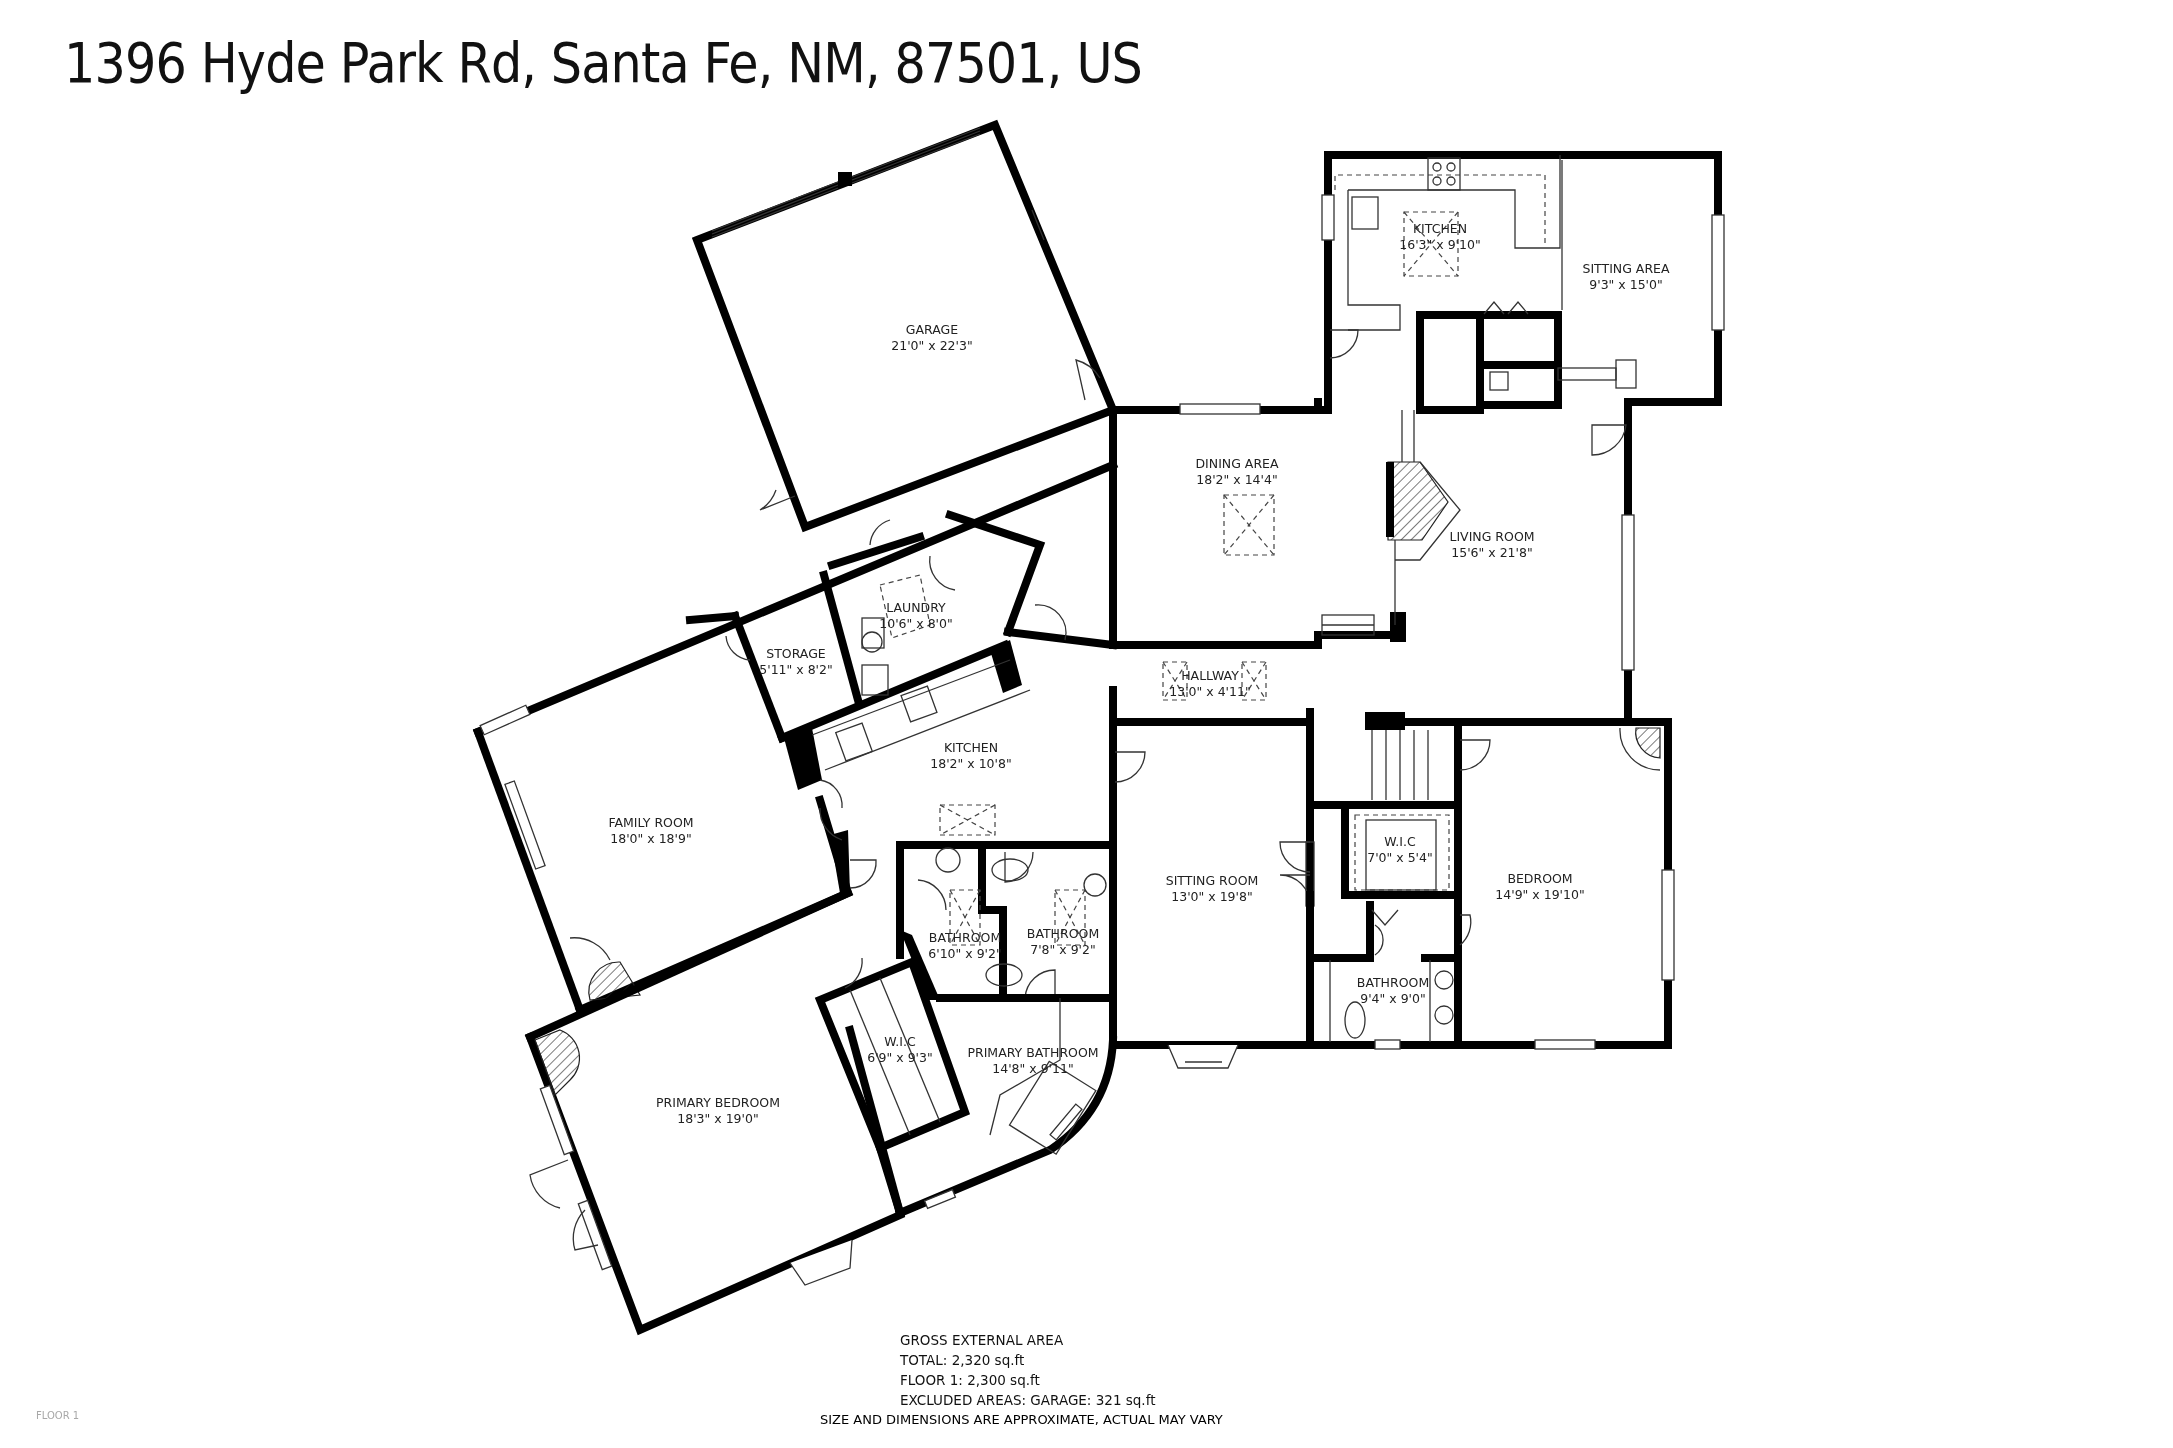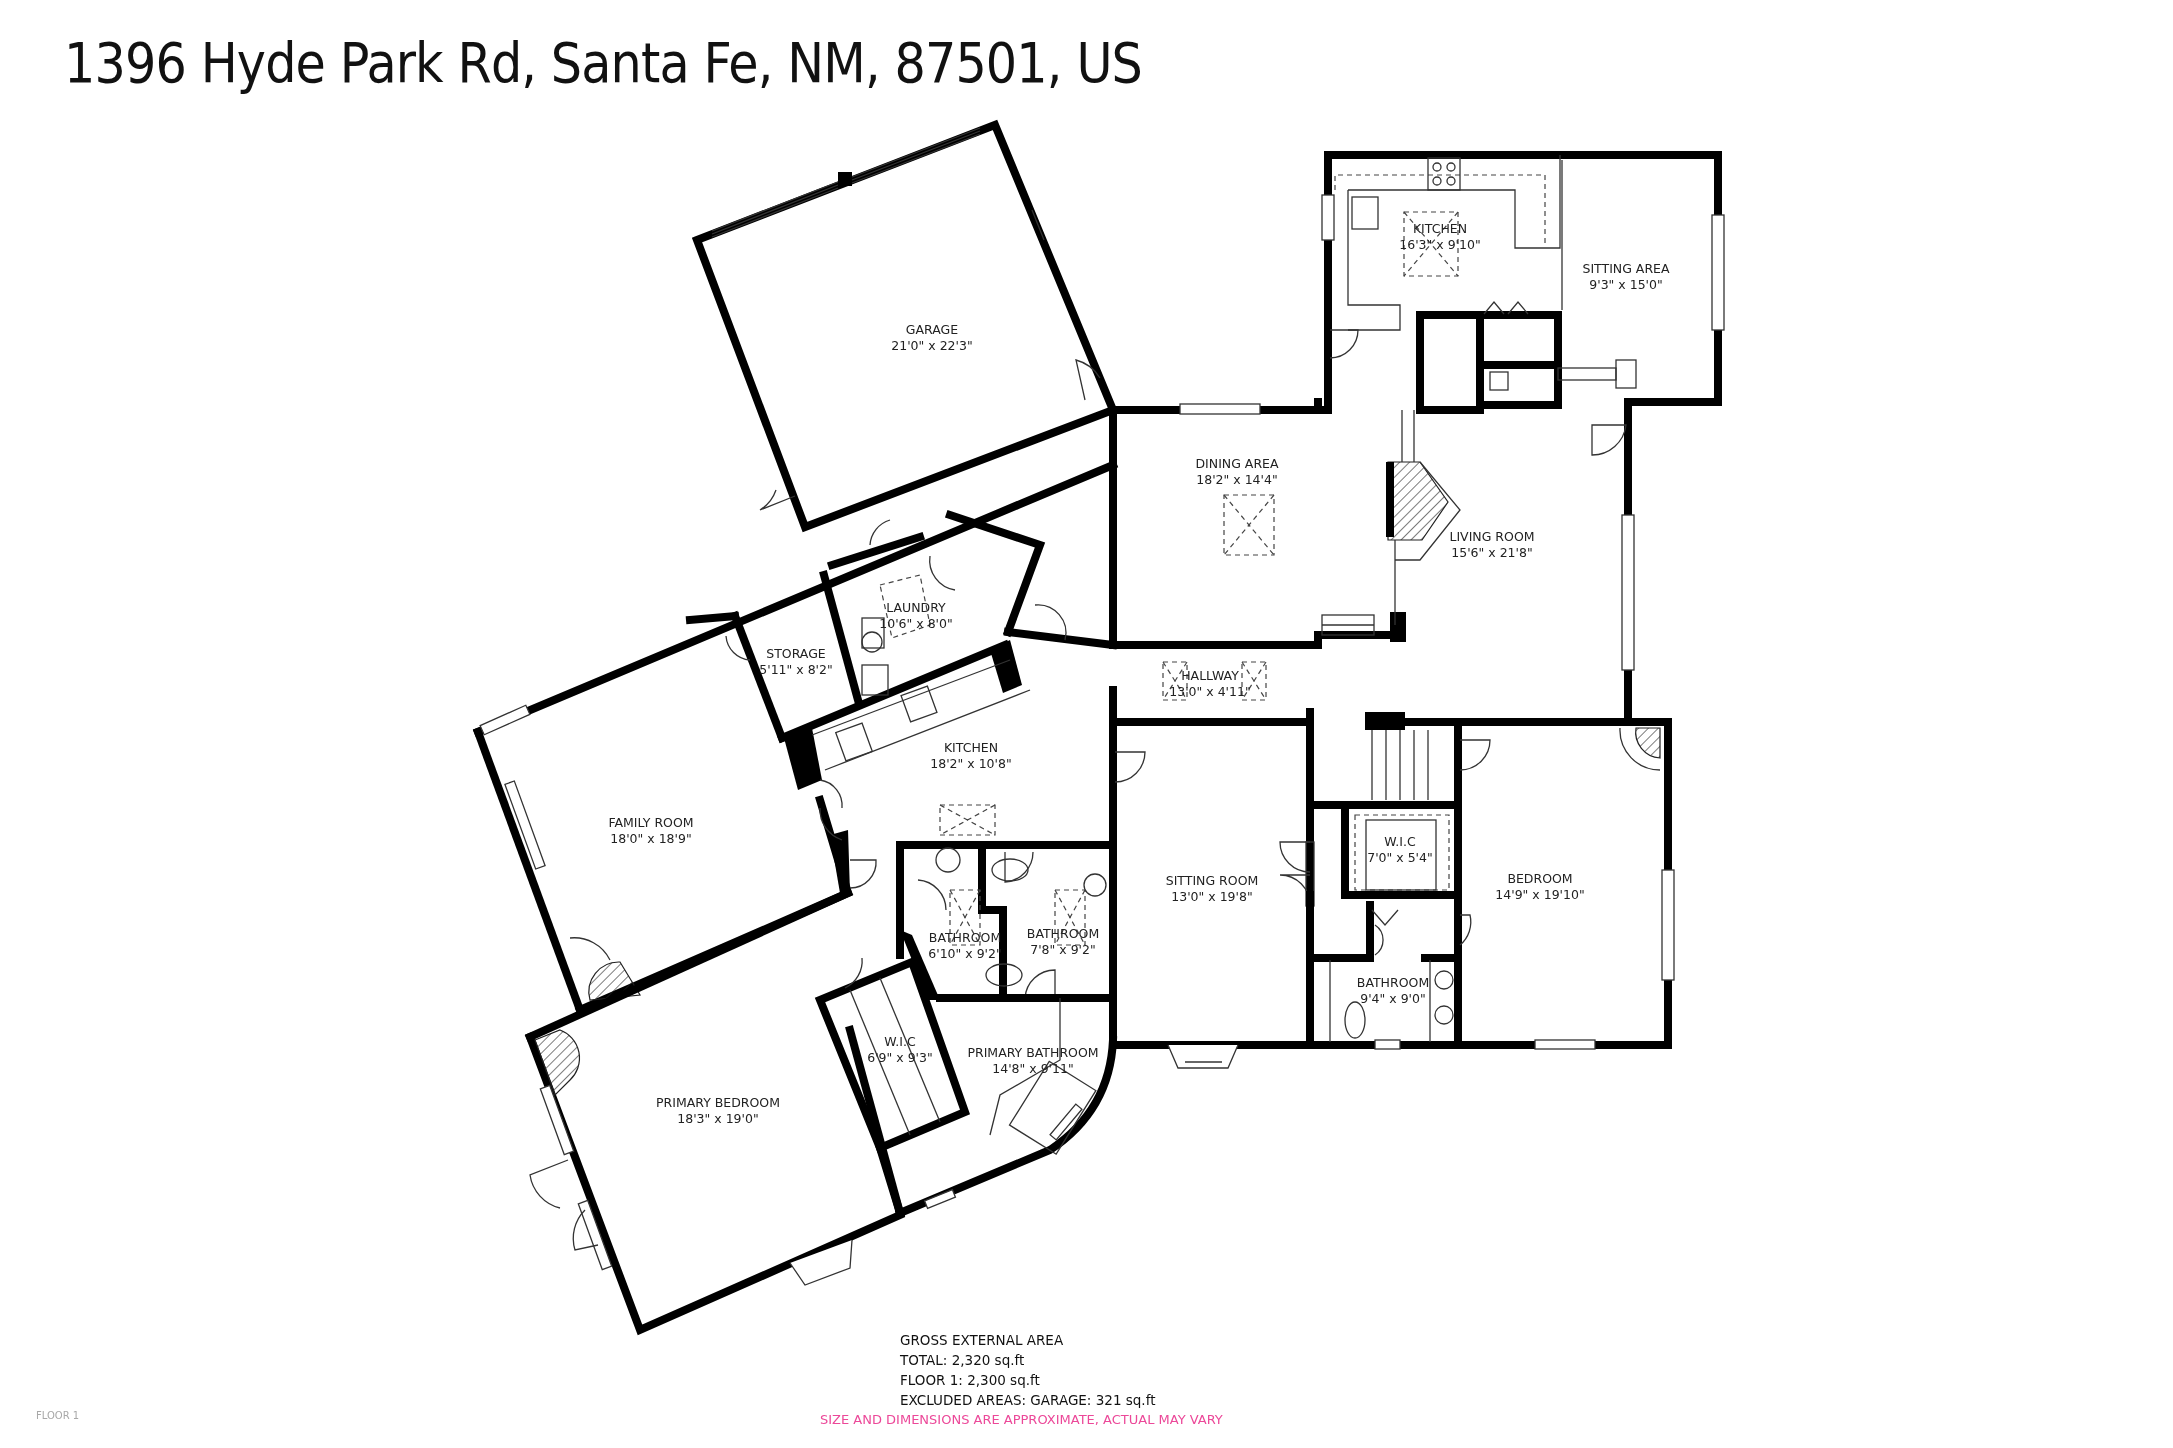--- a/index.html
+++ b/index.html
@@ -11,21 +11,21 @@
   .room-label { font-family: "DejaVu Sans", sans-serif; font-size: 12.5px; fill: #222; text-anchor: middle; }
   .wall { fill: none; stroke: #000; stroke-width: 8; stroke-linejoin: miter; stroke-linecap: square; }
   .thin { fill: none; stroke: #333; stroke-width: 1.3; }
   .dash { fill: none; stroke: #444; stroke-width: 1.2; stroke-dasharray: 5 4; }
   .win { fill: #fff; stroke: #333; stroke-width: 1.3; }
   .door { fill: none; stroke: #333; stroke-width: 1.3; }
   .solid { fill: #000; }
   .hatch { fill: url(#hatch); stroke: #222; stroke-width: 1.2; }
   .summary { position: absolute; left: 900px; top: 1330px; width: 380px; 
              font-family: "DejaVu Sans", sans-serif; font-size: 13.5px; color: #111; line-height: 20px; }
-  .summary .disclaimer { color: #ec4899; font-size: 13px; white-space: nowrap; margin-left: -80px; margin-right: -80px; }
+  .summary .disclaimer { color: #000000; font-size: 13px; white-space: nowrap; margin-left: -80px; margin-right: -80px; }
   .floor-label { position: absolute; left: 36px; top: 1410px; font-family: "DejaVu Sans", sans-serif; font-size: 10px; color: #a8a8a8; }
 </style>
 </head>
 <body>
 
 <div class="title">1396 Hyde Park Rd, Santa Fe, NM, 87501, US</div>
 
 <svg class="plan" width="2173" height="1448" viewBox="0 0 2173 1448" xmlns="http://www.w3.org/2000/svg">
   <defs>
     <pattern id="hatch" patternUnits="userSpaceOnUse" width="7" height="7" patternTransform="rotate(45)">

